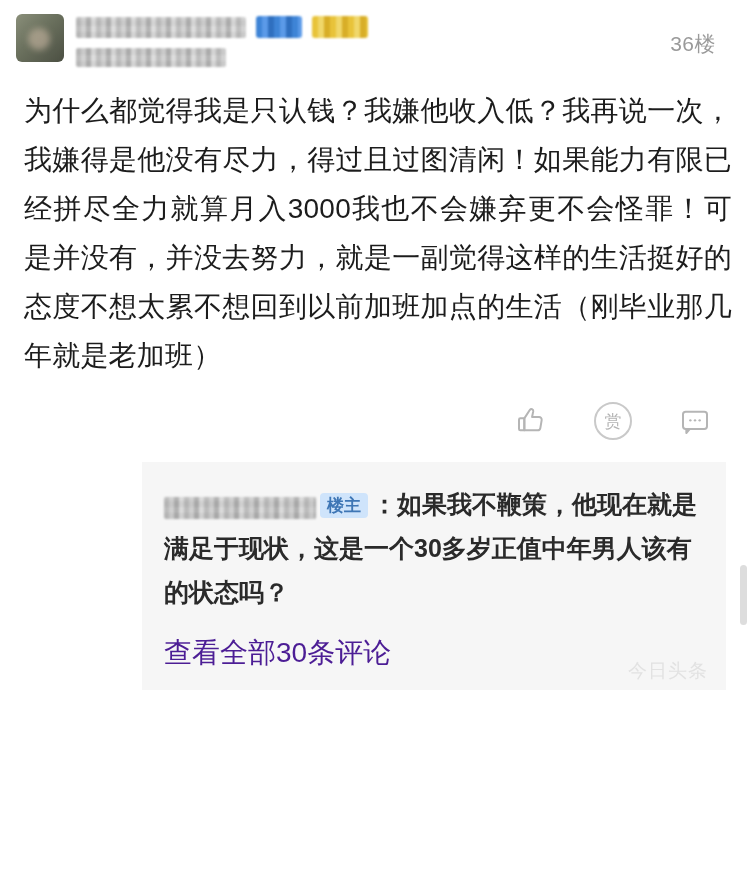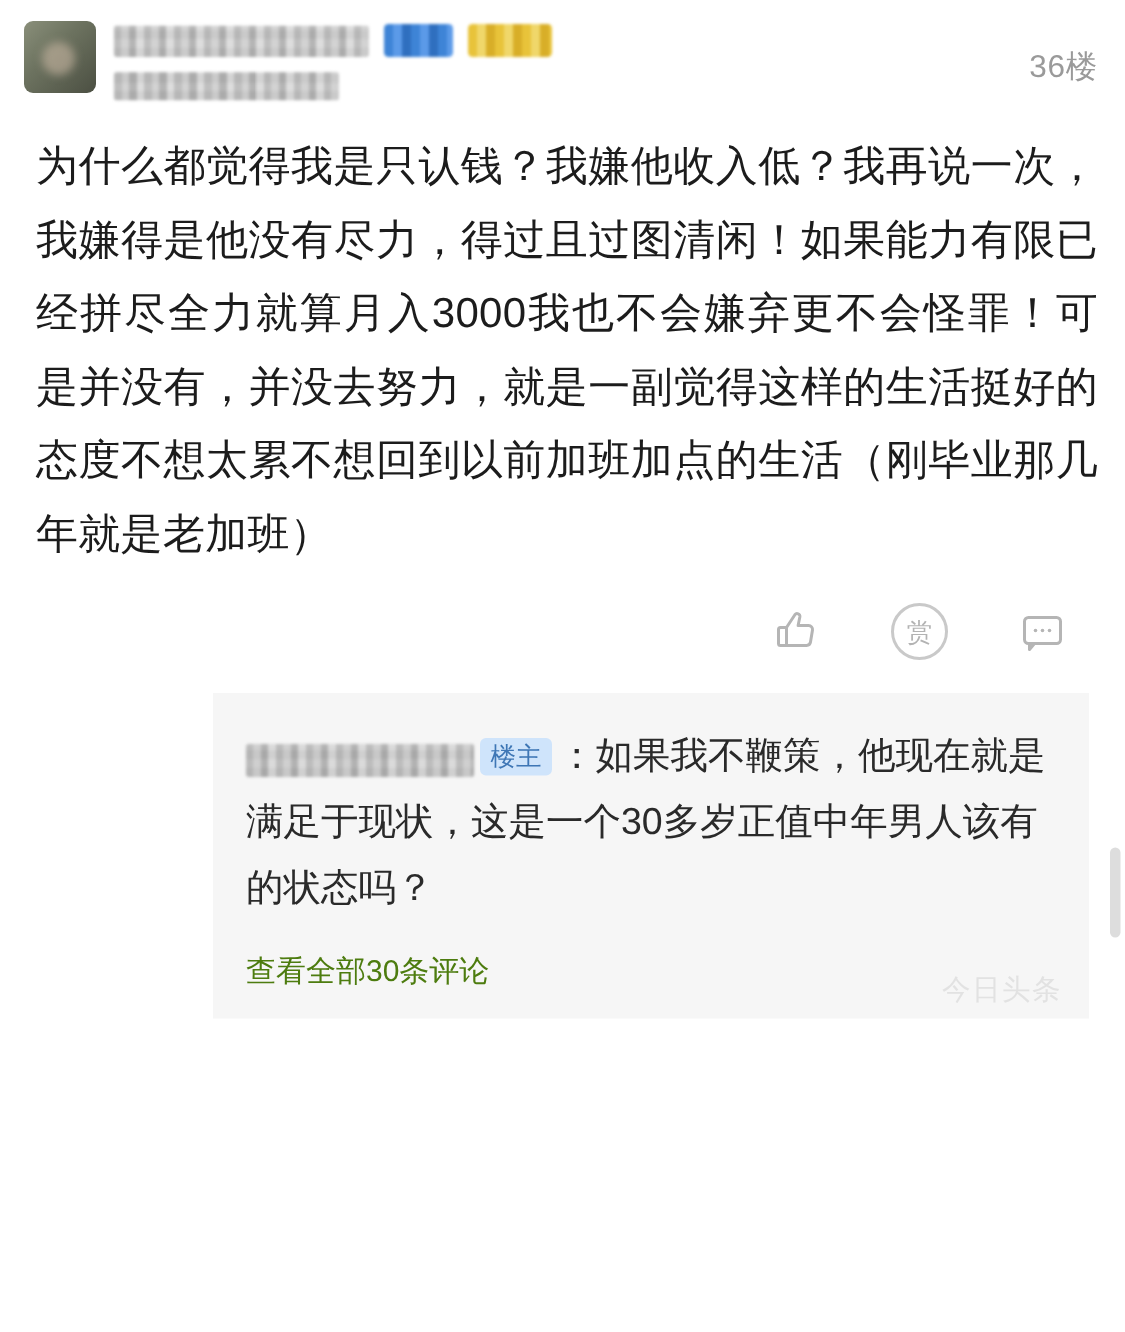--- a/index.html
+++ b/index.html
@@ -88,21 +88,21 @@
   .mosaic-yellow {
     width: 56px; height: 22px; border-radius: 3px;
     background-image:
       repeating-linear-gradient(90deg,
         #e8c33a 0px, #e8c33a 6px, #f0d76a 6px, #f0d76a 12px,
         #d8ae28 12px, #d8ae28 18px);
     filter: blur(1px);
   }
   .floor-no {
     position: absolute;
-    right: 18px;
+    right: 34px;
     top: 30px;
     font-size: 21px;
     color: #9a9a9a;
     letter-spacing: 0.5px;
   }
 
   
   .post-body {
     padding: 16px 18px 0 24px;
     font-size: 28px;
@@ -144,20 +144,21 @@
     background: #f6f6f6;
     padding: 20px 22px 18px 22px;
     box-sizing: border-box;
     position: relative;
   }
   .comment {
     font-size: 25px;
     line-height: 44px;
     color: #2a2a2a;
     margin-bottom: 6px;
+    font-weight: bold;
   }
   .comment .mosaic-user {
     display: inline-block;
     width: 152px;
     height: 22px;
     transform: translateY(2px);
   }
   .badge-owner {
     display: inline-block;
     background: #cfe4fb;
@@ -165,22 +166,22 @@
     font-size: 17px;
     line-height: 25px;
     height: 25px;
     border-radius: 4px;
     padding: 0 7px;
     margin: 0 4px;
     transform: translateY(-2px);
   }
   .comment2 .mosaic-user { width: 165px; }
   .view-all {
-    color: #4d7c0f;
-    font-size: 20px;
+    color: #4c1d95;
+    font-size: 28px;
     padding-top: 14px;
   }
   .watermark {
     position: absolute;
     right: 18px;
     bottom: 6px;
     font-size: 19px;
     color: #e2e2e2;
     letter-spacing: 1px;
     user-select: none;

